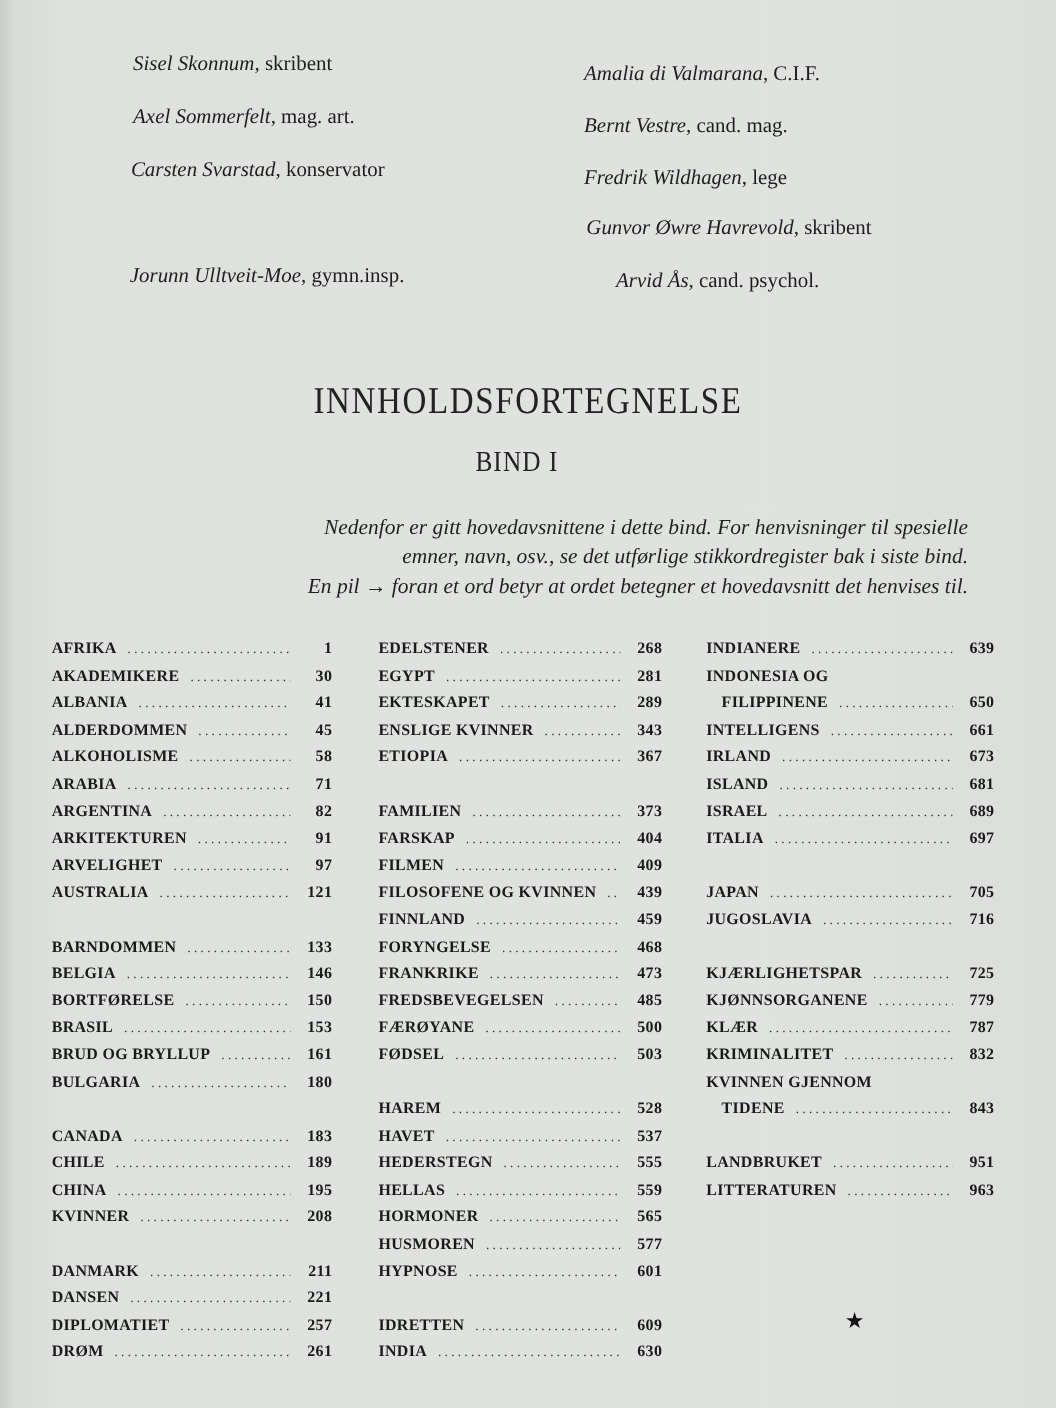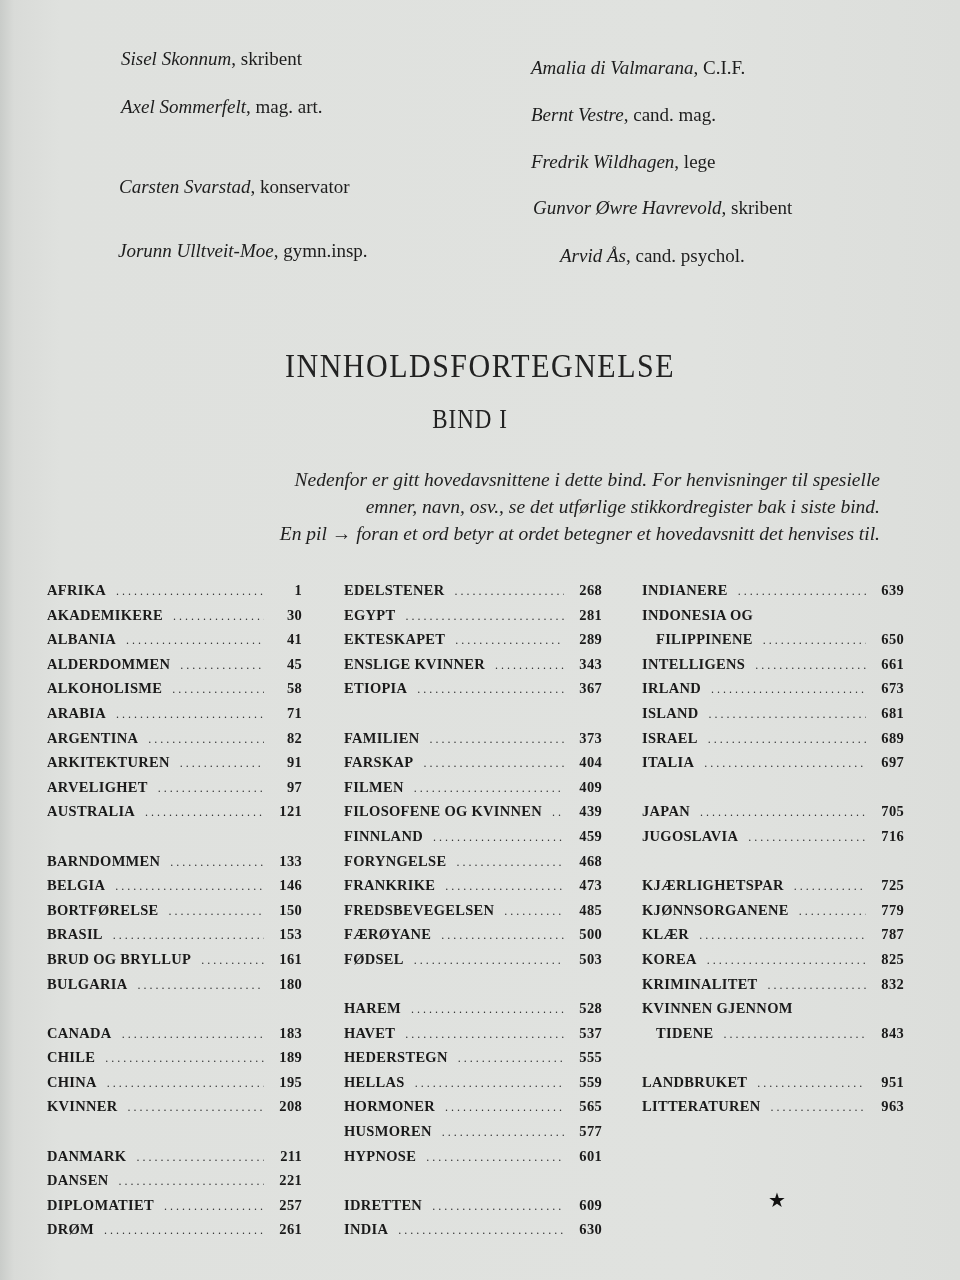--- a/index.html
+++ b/index.html
@@ -68,21 +68,21 @@
       position: absolute; left: 768px; top: 1188px; font-size: 20px; color: #111;
     }
   </style>
 </head>
 <body>
 
 <div class="page">
 
   <div class="contrib" style="left:121px;top:48px;"><span class="nm">Sisel Skonnum</span>, <span>skribent</span></div>
   <div class="contrib" style="left:121px;top:96px;"><span class="nm">Axel Sommerfelt</span>, <span>mag. art.</span></div>
-  <div class="contrib" style="left:119px;top:144px;margin-top:32px;"><span class="nm">Carsten Svarstad</span>, <span>konservator</span></div>
+  <div class="contrib" style="left:119px;top:144px;"><span class="nm">Carsten Svarstad</span>, <span>konservator</span></div>
   <div class="contrib" style="left:118px;top:240px;"><span class="nm">Jorunn Ulltveit-Moe</span>, <span>gymn.insp.</span></div>
 
   <div class="contrib" style="left:531px;top:57px;"><span class="nm">Amalia di Valmarana</span>, <span>C.I.F.</span></div>
   <div class="contrib" style="left:531px;top:104px;"><span class="nm">Bernt Vestre</span>, <span>cand. mag.</span></div>
   <div class="contrib" style="left:531px;top:151px;"><span class="nm">Fredrik Wildhagen</span>, <span>lege</span></div>
   <div class="contrib" style="left:533px;top:197px;"><span class="nm">Gunvor Øwre Havrevold</span>, <span>skribent</span></div>
   <div class="contrib" style="left:560px;top:245px;"><span class="nm">Arvid Ås</span>, <span>cand. psychol.</span></div>
 
   <div class="title">INNHOLDSFORTEGNELSE</div>
   <div class="subtitle">BIND I</div>
@@ -404,25 +404,20 @@
         <span class="lbl">KJØNNSORGANENE</span>
         <span class="dots"></span>
         <span class="pg">779</span>
       </div>
       <div class="row">
         <span class="lbl">KLÆR</span>
         <span class="dots"></span>
         <span class="pg">787</span>
       </div>
       <div class="row">
-        <span class="lbl">KOREA</span>
-        <span class="dots"></span>
-        <span class="pg">825</span>
-      </div>
-      <div class="row">
         <span class="lbl">KRIMINALITET</span>
         <span class="dots"></span>
         <span class="pg">832</span>
       </div>
       <div class="row nodots">
         <span class="lbl">KVINNEN GJENNOM</span>
         <span class="dots"></span>
         <span class="pg"></span>
       </div>
       <div class="row indent">

